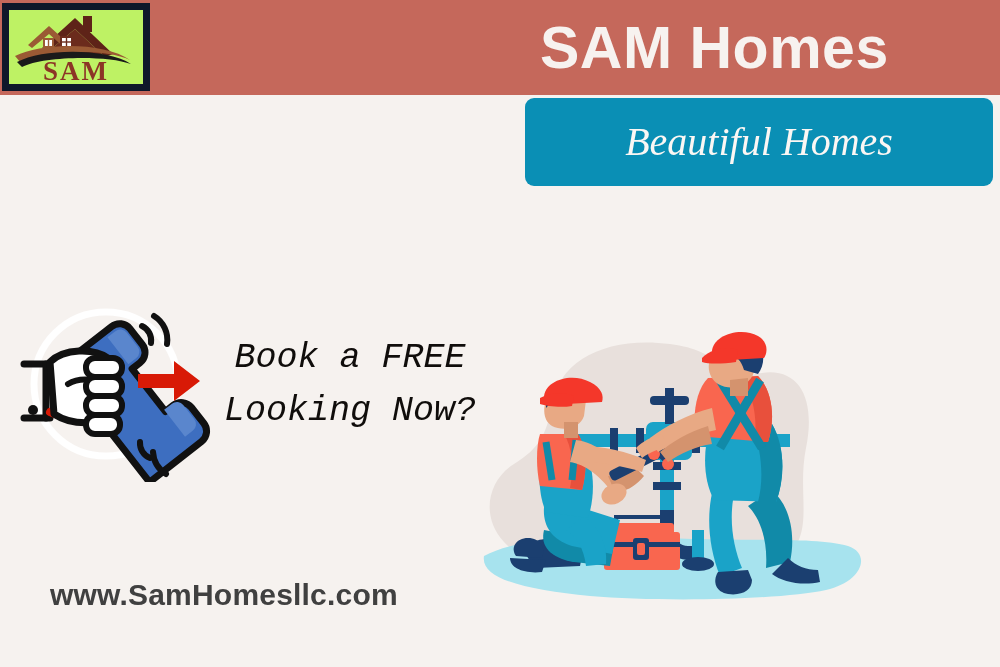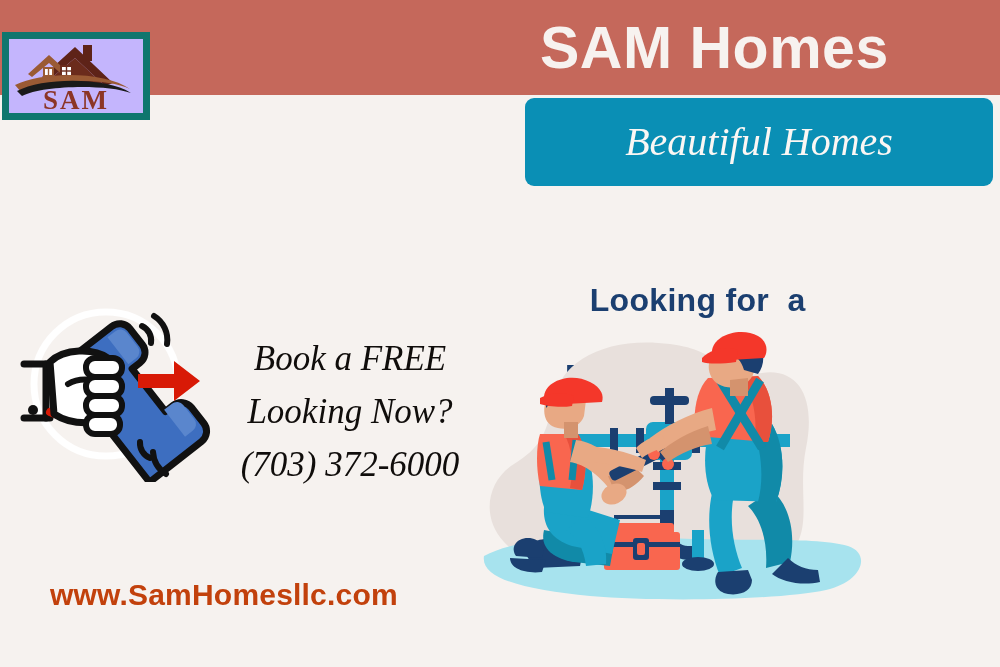--- a/index.html
+++ b/index.html
@@ -40,24 +40,23 @@
     font-family: "Liberation Sans", sans-serif;
   }
 
   
   .logo-frame {
     position: absolute;
     left: 2px;
     top: 3px;
     width: 148px;
     height: 88px;
-    background: #c4b5fd;
-    border: 7px solid #0f766e;
+    background: #bef264;
+    border: 7px solid #0f172a;
     box-sizing: border-box;
-    margin-top: 29px;
   }
   .logo-svg { display: block; width: 100%; height: 100%; }
 
   
   .tagline-box {
     position: absolute;
     left: 525px;
     top: 98px;
     width: 468px;
     height: 88px;
@@ -108,35 +107,35 @@
   }
   .call-svg { display: block; width: 100%; height: 100%; }
 
   
   .estimate {
     position: absolute;
     left: 205px;
     top: 332px;
     width: 290px;
     color: #100d0b;
-    font-family: Liberation Serif, serif;
+    font-family: Liberation Mono, monospace;
     font-style: italic;
     font-size: 35px;
     line-height: 53px;
     text-align: center;
     white-space: nowrap;
   }
   .estimate span { display: block; }
 
   
   .website {
     position: absolute;
     left: 50px;
     top: 578px;
-    color: #c2410c;
+    color: #404040;
     font-family: "Liberation Sans", sans-serif;
     font-weight: bold;
     font-size: 30px;
     letter-spacing: 0.2px;
     white-space: nowrap;
   }
 
   
   .illustration {
     position: absolute;
@@ -178,24 +177,20 @@
       <text x="67" y="70" text-anchor="middle" font-family="Liberation Serif, serif" font-size="27" font-weight="bold" fill="#8c3526" letter-spacing="2">SAM</text>
     </svg>
   </div>
 
   <div class="header-title">SAM Homes</div>
 
   <div class="tagline-box">
     <div class="tagline-text">Beautiful Homes</div>
   </div>
 
-  <div class="headline">
-    <span>Looking for  a</span>
-    <span class="line2">PLUMBER</span>
-  </div>
 
   <div class="call-group">
     <svg class="call-svg" viewBox="0 0 195 190">
 
       <circle cx="86" cy="92" r="72" fill="none" stroke="#ffffff" stroke-width="7" opacity="0.95"></circle>
 
       <g stroke="#111111" stroke-width="7" fill="none" stroke-linecap="round">
         <line x1="4" y1="72" x2="30" y2="72"></line>
         <line x1="4" y1="126" x2="30" y2="126"></line>
         <line x1="26" y1="72" x2="26" y2="126"></line>
@@ -233,21 +228,20 @@
 
       <g>
         <path d="M118 82 h36 v-13 l26 20 l-26 20 v-13 h-36 z" fill="#d81a06"></path>
       </g>
     </svg>
   </div>
 
   <div class="estimate">
     <span>Book a FREE</span>
     <span>Looking Now?</span>
-    <span>(703) 372-6000</span>
   </div>
 
   <div class="website">www.SamHomesllc.com</div>
 
   <div class="illustration">
     <svg viewBox="0 0 400 280">
 
       <path d="M72 76 C78 28 130 6 190 14 C252 22 236 54 276 44 C320 34 336 70 326 118
                C316 168 338 206 300 232 C262 258 208 236 152 242 C92 248 48 238 24 212
                C0 186 8 150 34 134 C60 118 66 104 72 76 Z" fill="#e8e0dc"></path>

